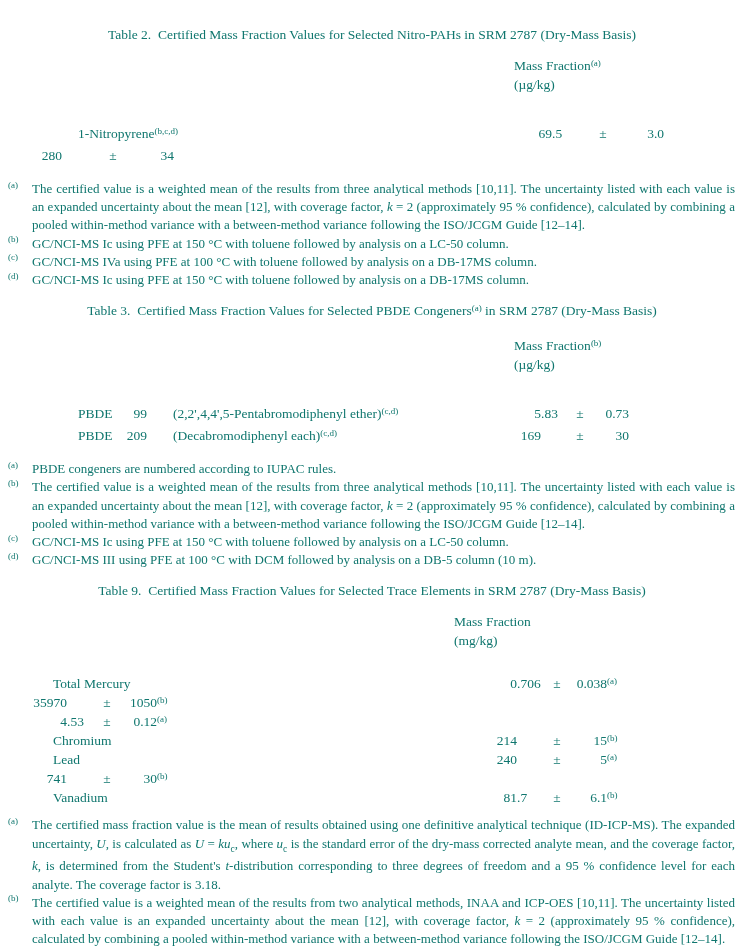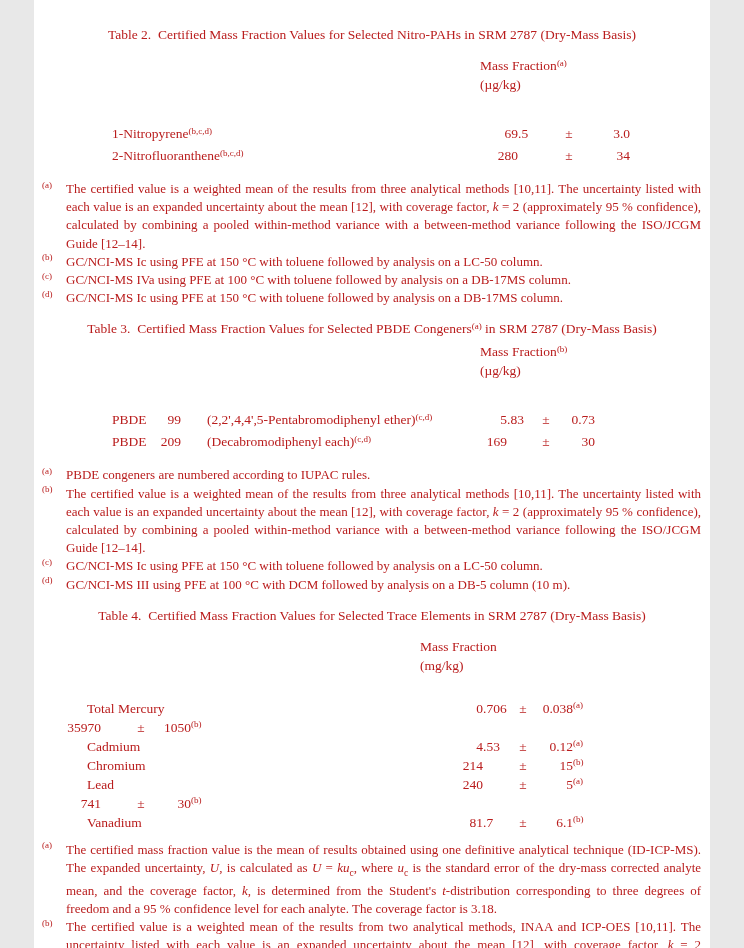--- a/index.html
+++ b/index.html
@@ -1,17 +1,17 @@
 <!DOCTYPE html>
 <html><head>
 <meta charset="utf-8">
 <style>
   html,body{margin:0;padding:0;background:#e8e8e8;}
   .page{
-    width:676px;height:948px;margin:0 auto;background:#ffffff;color:#b91c1c;
+    width:744px;height:948px;margin:0 auto;background:#ffffff;color:#0f766e;
     font-family:"Liberation Serif","DejaVu Serif",serif;font-size:13.5px;
     position:relative;overflow:hidden;box-sizing:border-box;
   }
   .tsec{width:100%;}
   .title{text-align:center;line-height:17px;white-space:pre-wrap;}
   .sup{font-size:9px;position:relative;top:-4.5px;letter-spacing:0;}
   .vhead{width:180px;margin-left:auto;text-align:left;line-height:18px;}
   .t2 .vhead,.t3 .vhead{margin-right:50px;}
   .t4 .vhead{margin-right:110px;}
   .rows{width:100%;}
@@ -34,21 +34,21 @@
   .t4 .ci{width:67px}.t4 .cf{width:26px}.t4 .cp{width:28px}.t4 .cu{width:36px}.t4 .cs{width:24px}.t4 .row{padding-right:113px}
   .fnotes{font-size:13px;line-height:18.2px;}
   .fn{display:flex;}
   .fmark{width:32px;padding-left:8px;box-sizing:border-box;flex:none;}
   .ftext{flex:1;text-align:justify;padding-right:9px;}
   .sb{font-size:9.5px;vertical-align:sub;}
   
   .t2{padding-top:26px;}
   .t2 .vhead{margin-top:12px;} .t2 .rows{margin-top:29px;} .t2 .fnotes{margin-top:13px;}
   .t3{margin-top:13px;}
-  .t3 .vhead{margin-top:4px;} .t3 .rows{margin-top:29px;} .t3 .fnotes{margin-top:13px;}
+  .t3 .vhead{margin-top:16px;} .t3 .rows{margin-top:29px;} .t3 .fnotes{margin-top:13px;}
   .t4{margin-top:13px;}
   .t4 .vhead{margin-top:12px;} .t4 .rows{margin-top:24px;} .t4 .fnotes{margin-top:9px;}
 </style>
 </head>
 <body>
 
 <div class="page">
 
   <section class="tsec t2">
     <div class="title"><span>Table 2.  Certified Mass Fraction Values for Selected Nitro-PAHs in SRM 2787 (Dry-Mass Basis)</span><span class="sup"></span><span></span></div>
@@ -59,21 +59,20 @@
     <div class="rows">
       <div class="row">
         <span class="name"><span>1-Nitropyrene</span><span class="sup">(b,c,d)</span></span>
         <span class="ci">69</span>
           <span class="cf">.5</span>
           <span class="cp">±</span>
           <span class="cu">3.0</span>
           <span class="cs sup"></span>
       </div>
       <div class="row">
-        <span class="name"><span>2-Nitrofluoranthene</span><span class="sup">(b,c,d)</span></span>
         <span class="ci">280</span>
           <span class="cf"></span>
           <span class="cp">±</span>
           <span class="cu">34</span>
           <span class="cs sup"></span>
       </div>
     </div>
     <div class="fnotes">
       <div class="fn">
           <span class="fmark sup">(a)</span>
@@ -132,21 +131,21 @@
           <span class="ftext"><span>GC/NCI-MS Ic using PFE at 150 °C with toluene followed by analysis on a LC-50 column.</span></span>
         </div>
       <div class="fn">
           <span class="fmark sup">(d)</span>
           <span class="ftext"><span>GC/NCI-MS III using PFE at 100 °C with DCM followed by analysis on a DB-5 column (10 m).</span></span>
         </div>
     </div>
   </section>
 
   <section class="tsec t4">
-    <div class="title"><span>Table 4.  Certified Mass Fraction Values for Selected Trace Elements in SRM 2787 (Dry-Mass Basis)</span><span class="sup"></span><span></span></div>
+    <div class="title"><span>Table 9.  Certified Mass Fraction Values for Selected Trace Elements in SRM 2787 (Dry-Mass Basis)</span><span class="sup"></span><span></span></div>
     <div class="vhead">
       <div><span>Mass Fraction</span><span class="sup"></span></div>
       <div>(mg/kg)</div>
     </div>
     <div class="rows">
       <div class="row">
         <span class="name"><span>Total Mercury</span><span class="sup"></span></span>
         <span class="ci">0</span>
           <span class="cf">.706</span>
           <span class="cp">±</span>
@@ -154,21 +153,20 @@
           <span class="cs sup">(a)</span>
       </div>
       <div class="row">
         <span class="ci">35970</span>
           <span class="cf"></span>
           <span class="cp">±</span>
           <span class="cu">1050</span>
           <span class="cs sup">(b)</span>
       </div>
       <div class="row">
-        <span class="name"><span>Cadmium</span><span class="sup"></span></span>
         <span class="ci">4</span>
           <span class="cf">.53</span>
           <span class="cp">±</span>
           <span class="cu">0.12</span>
           <span class="cs sup">(a)</span>
       </div>
       <div class="row">
         <span class="name"><span>Chromium</span><span class="sup"></span></span>
         <span class="ci">214</span>
           <span class="cf"></span>

